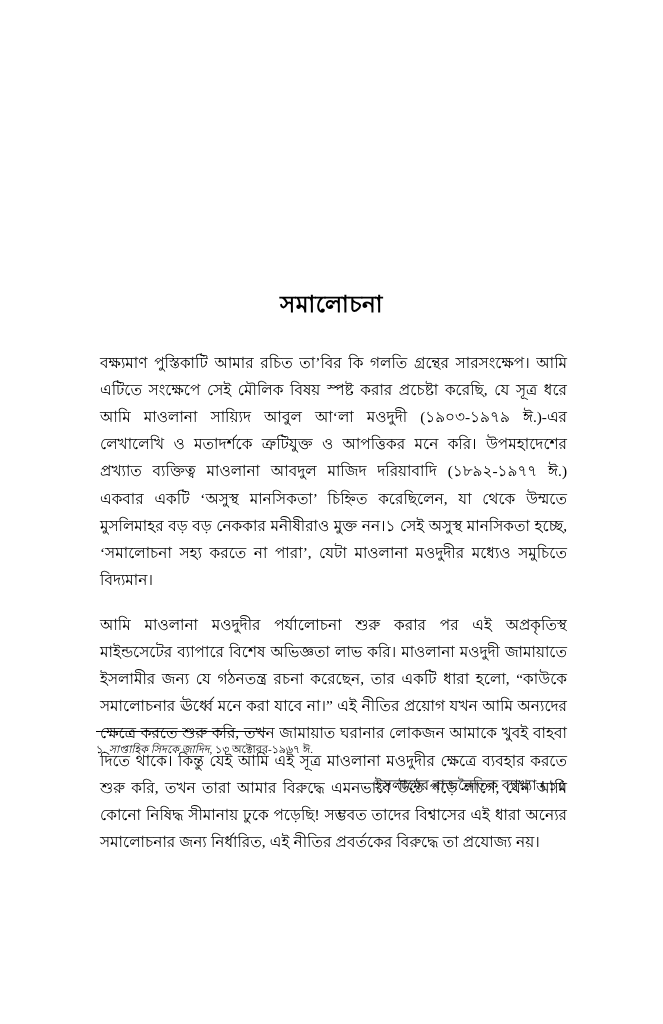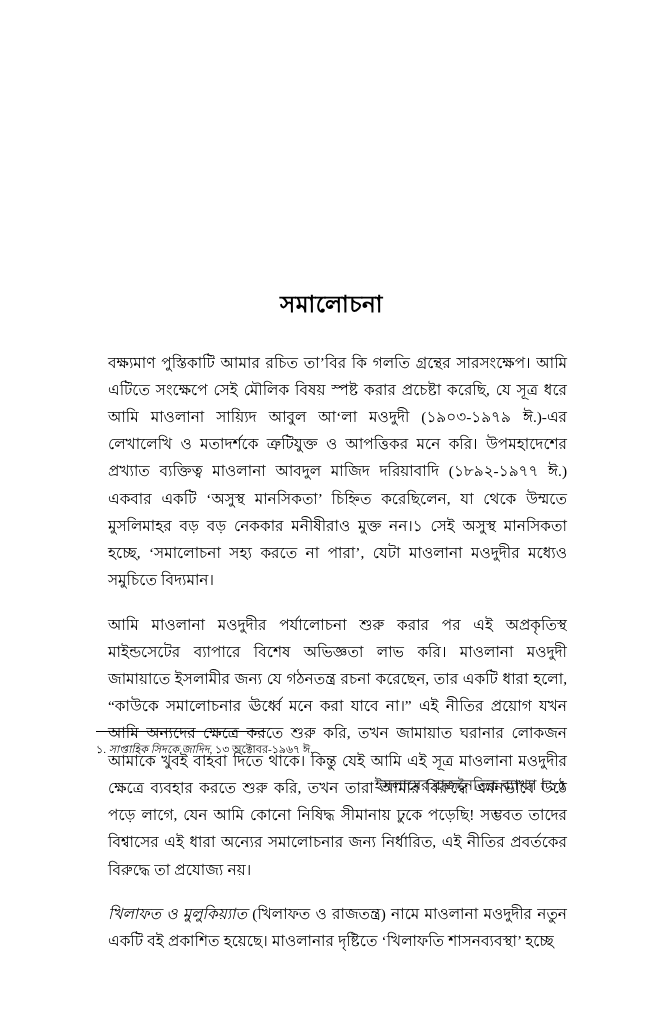--- a/index.html
+++ b/index.html
@@ -28,21 +28,21 @@
     font-weight: 700;
     letter-spacing: 0.5px;
     margin: 0;
     padding-top: 283px;
     line-height: 1.2;
   }
   .body-block {
     margin-top: 30px;
   }
   p.para {
-    margin: 0 0 17px 12px;
+    margin: 0 0 17px 4px;
     font-size: 15.3px;
     line-height: 1.78;
     text-align: justify;
     text-justify: inter-word;
     word-spacing: 0.4px;
   }
   p.para:last-child {
     margin-bottom: 0;
   }
   .italic-lead {
@@ -83,21 +83,20 @@
 </head>
 <body>
 
 <div class="page">
 
   <h1 class="page-title">সমালোচনা</h1>
 
   <div class="body-block">
     <p class="para"><span>বক্ষ্যমাণ পুস্তিকাটি আমার রচিত তা’বির কি গলতি গ্রন্থের সারসংক্ষেপ। আমি এটিতে সংক্ষেপে সেই মৌলিক বিষয় স্পষ্ট করার প্রচেষ্টা করেছি, যে সূত্র ধরে আমি মাওলানা সায়্যিদ আবুল আ‘লা মওদুদী (১৯০৩-১৯৭৯ ঈ.)-এর লেখালেখি ও মতাদর্শকে ত্রুটিযুক্ত ও আপত্তিকর মনে করি। উপমহাদেশের প্রখ্যাত ব্যক্তিত্ব মাওলানা আবদুল মাজিদ দরিয়াবাদি (১৮৯২-১৯৭৭ ঈ.) একবার একটি ‘অসুস্থ মানসিকতা’ চিহ্নিত করেছিলেন, যা থেকে উম্মতে মুসলিমাহর বড় বড় নেককার মনীষীরাও মুক্ত নন।১ সেই অসুস্থ মানসিকতা হচ্ছে, ‘সমালোচনা সহ্য করতে না পারা’, যেটা মাওলানা মওদুদীর মধ্যেও সমুচিতে বিদ্যমান।</span></p>
     <p class="para"><span>আমি মাওলানা মওদুদীর পর্যালোচনা শুরু করার পর এই অপ্রকৃতিস্থ মাইন্ডসেটের ব্যাপারে বিশেষ অভিজ্ঞতা লাভ করি। মাওলানা মওদুদী জামায়াতে ইসলামীর জন্য যে গঠনতন্ত্র রচনা করেছেন, তার একটি ধারা হলো, “কাউকে সমালোচনার ঊর্ধ্বে মনে করা যাবে না।” এই নীতির প্রয়োগ যখন আমি অন্যদের ক্ষেত্রে করতে শুরু করি, তখন জামায়াত ঘরানার লোকজন আমাকে খুবই বাহবা দিতে থাকে। কিন্তু যেই আমি এই সূত্র মাওলানা মওদুদীর ক্ষেত্রে ব্যবহার করতে শুরু করি, তখন তারা আমার বিরুদ্ধে এমনভাবে উঠে পড়ে লাগে, যেন আমি কোনো নিষিদ্ধ সীমানায় ঢুকে পড়েছি! সম্ভবত তাদের বিশ্বাসের এই ধারা অন্যের সমালোচনার জন্য নির্ধারিত, এই নীতির প্রবর্তকের বিরুদ্ধে তা প্রযোজ্য নয়।</span></p>
-    <p class="para"><span class="italic-lead">খিলাফত ও মুলুকিয়্যাত</span><span> (খিলাফত ও রাজতন্ত্র) নামে মাওলানা মওদুদীর নতুন একটি বই প্রকাশিত হয়েছে। মাওলানার দৃষ্টিতে ‘খিলাফতি শাসনব্যবস্থা’ হচ্ছে</span></p>
   </div>
 
   <div class="footnote-area">
     <div class="footnote-rule"></div>
     <p class="footnote-text"><span>১.</span>&nbsp;<span class="ital">সাপ্তাহিক সিদকে জাদিদ</span><span>, ১৩ অক্টোবর-১৯৬৭ ঈ.</span></p>
   </div>
 
   <div class="footer">
     <span>ইসলামের রাজনৈতিক ব্যাখ্যা</span><span class="sep">।</span><span>১৫</span>
   </div>

